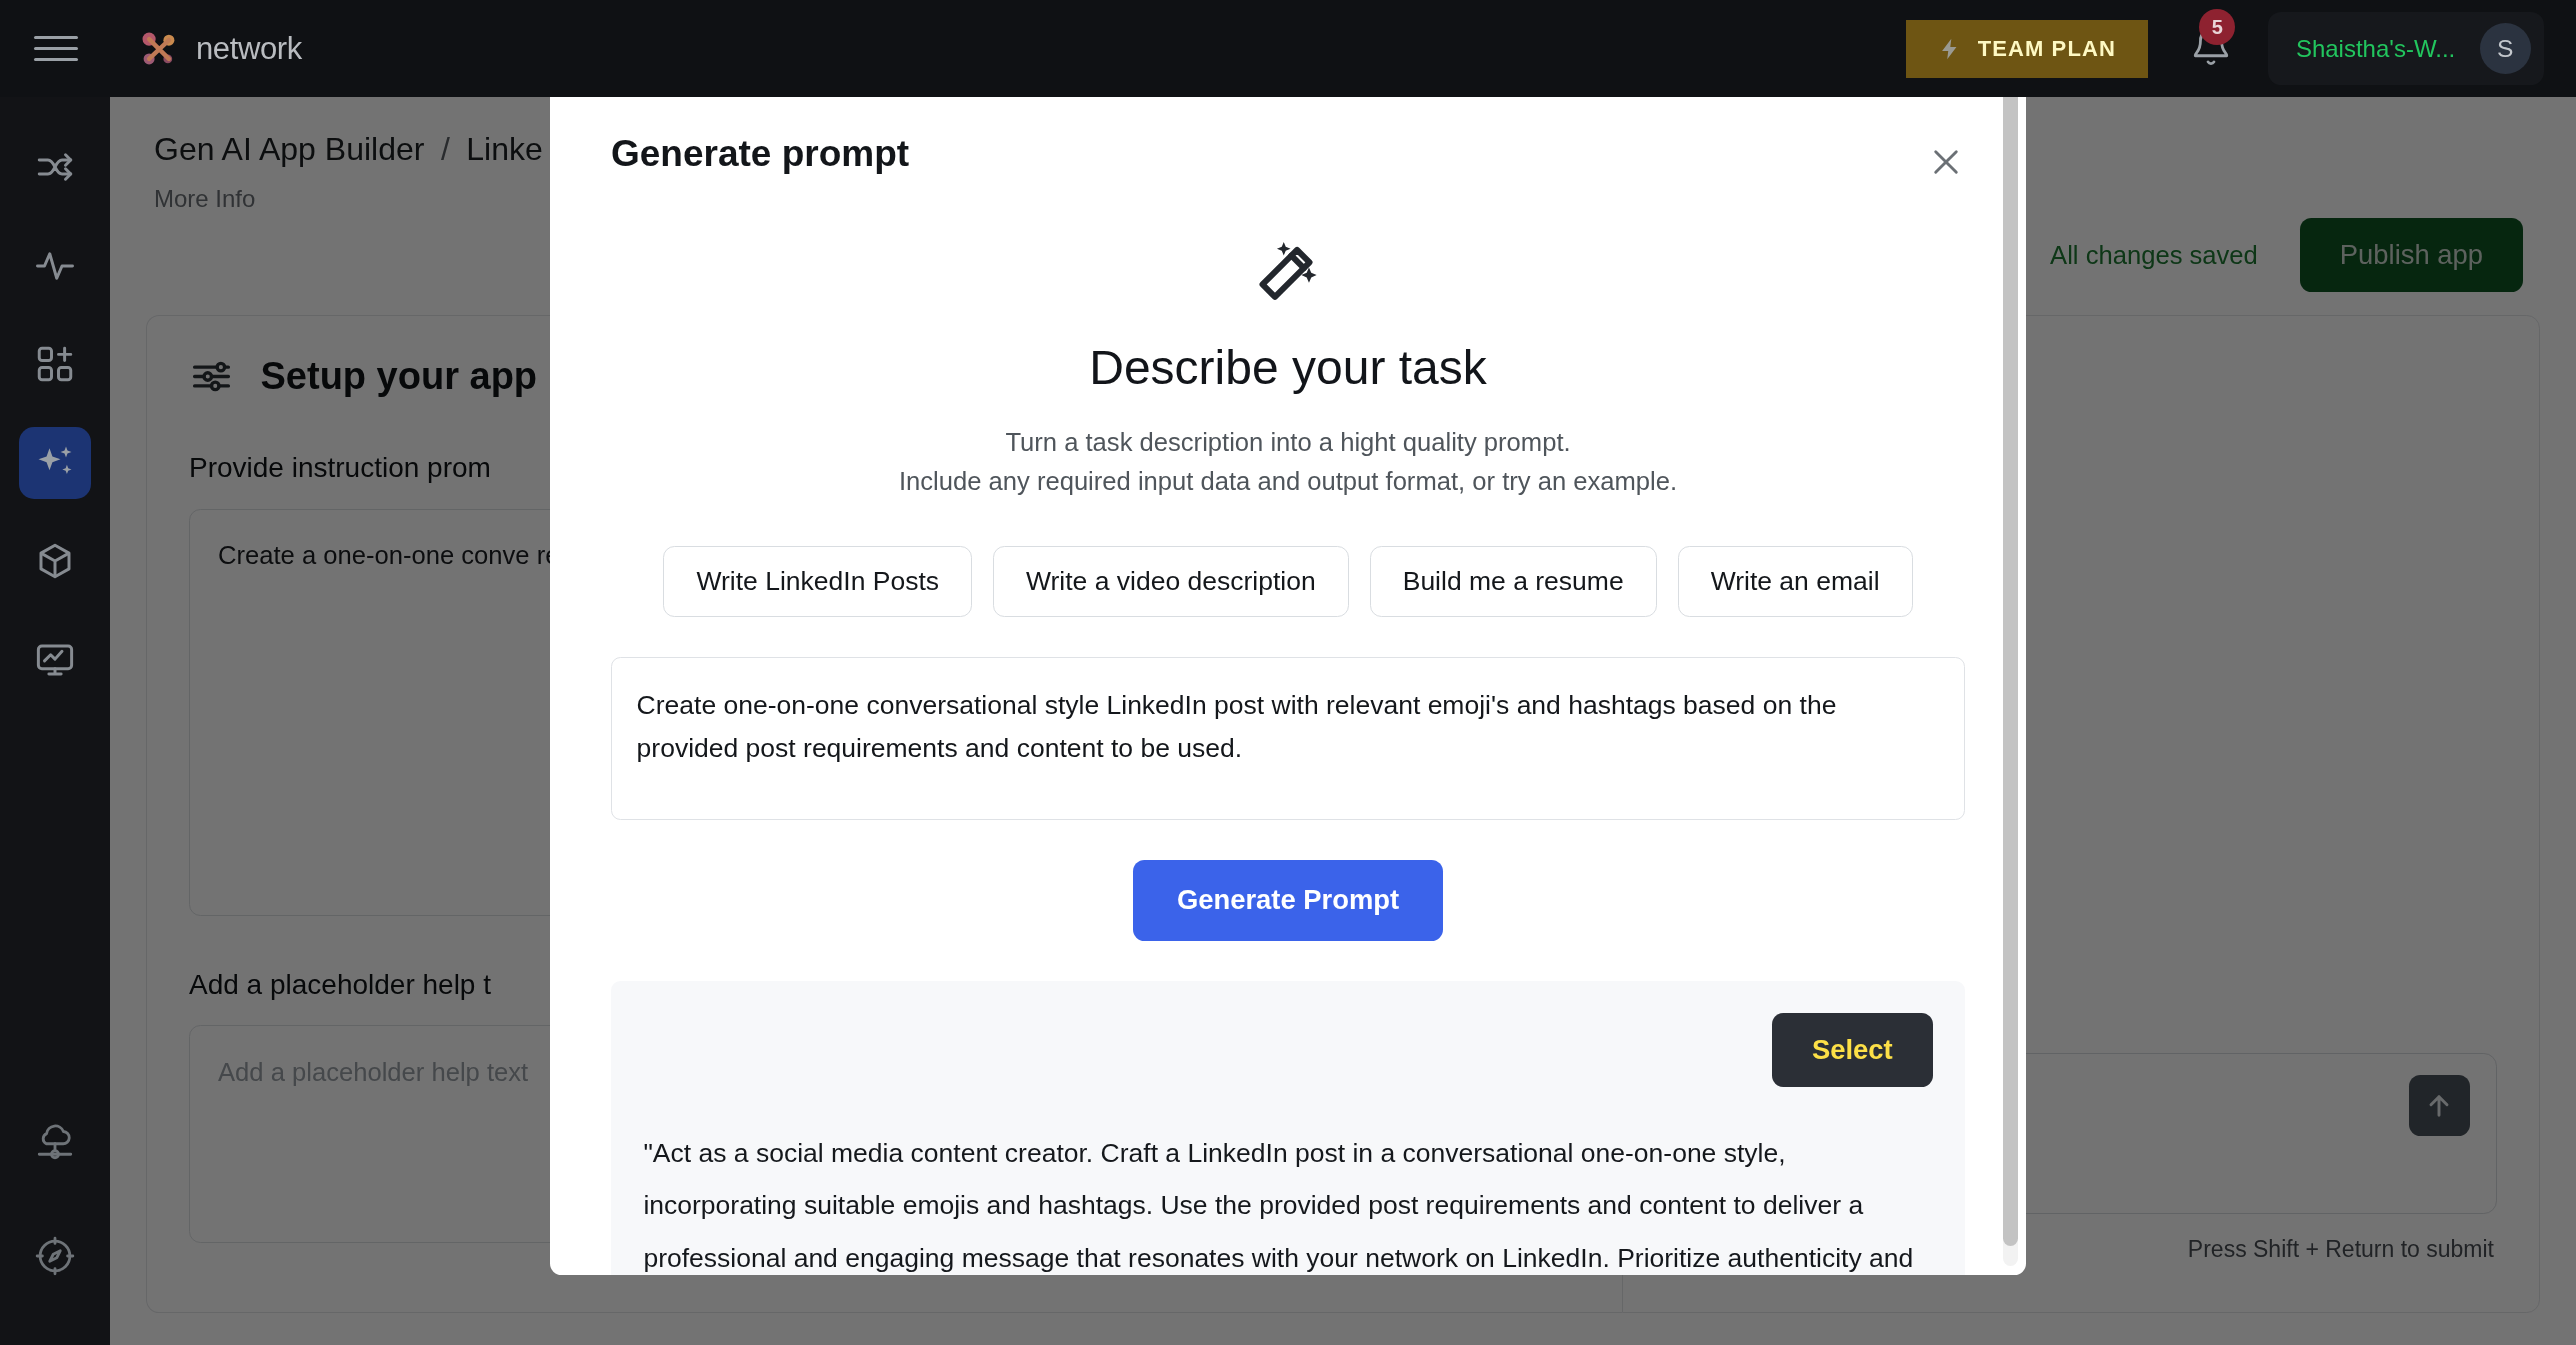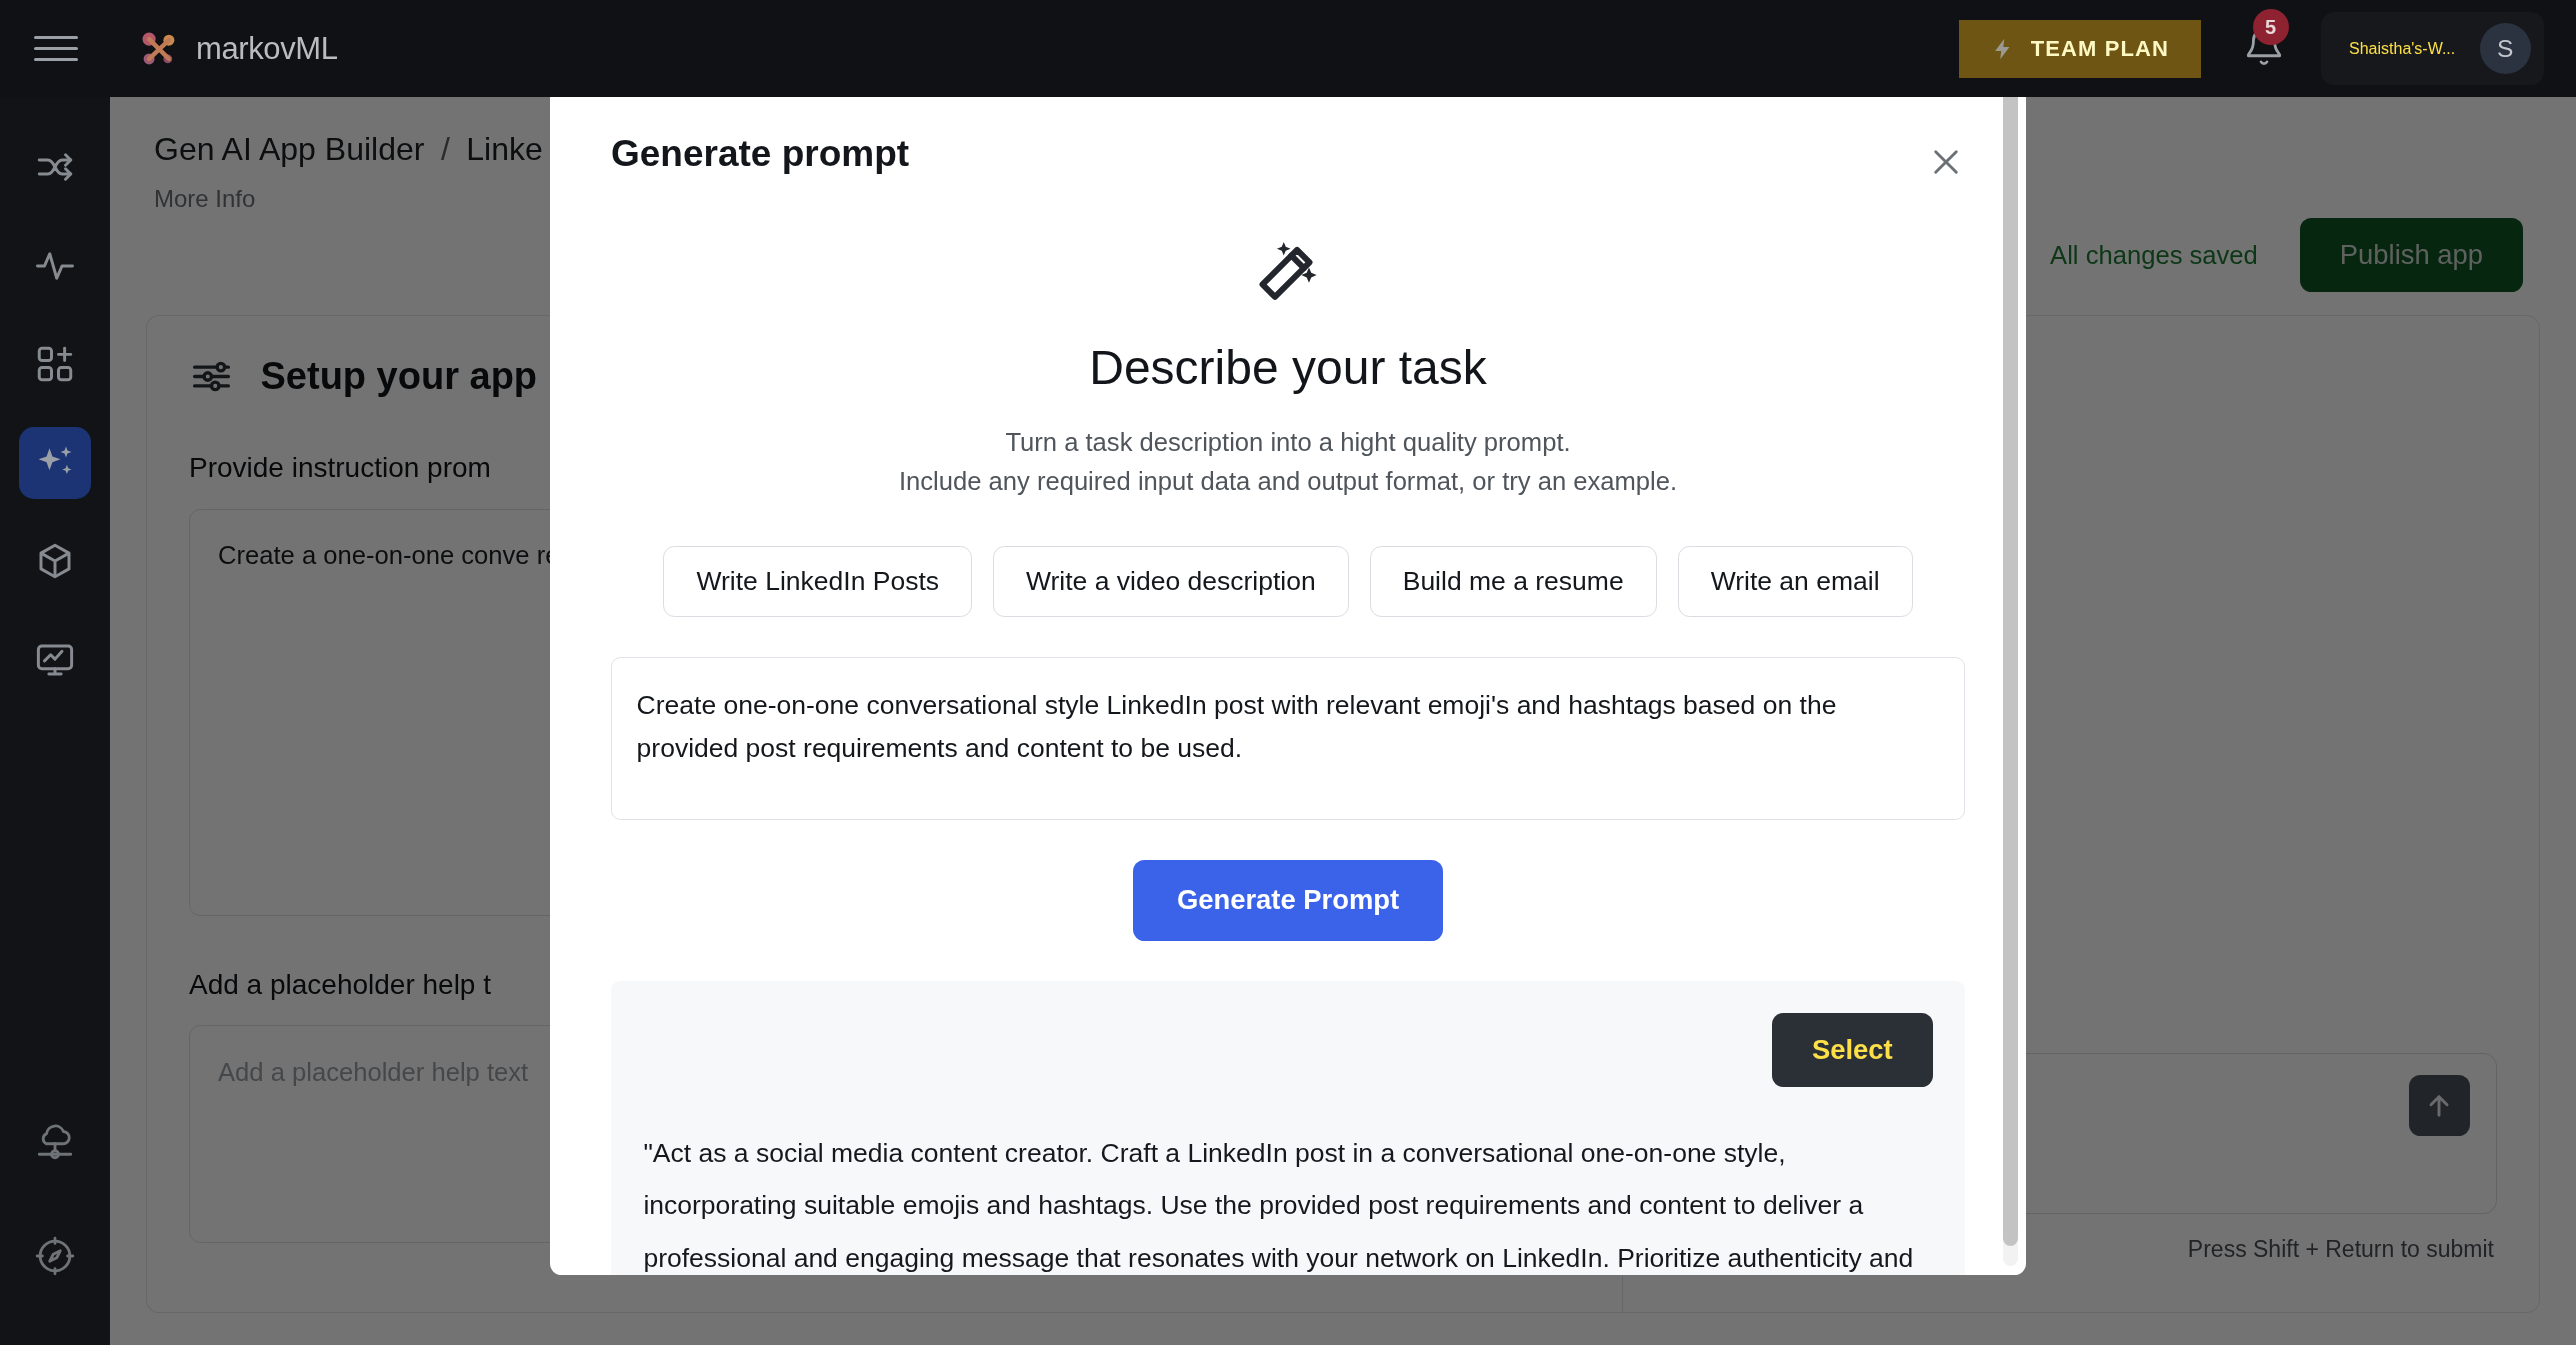--- a/index.html
+++ b/index.html
@@ -35,21 +35,21 @@
   .bell-badge {
     position: absolute; top: -17px; left: 9.5px;
     background: #8e2230; color: #e9d6d8; border-radius: 50%;
     width: 36px; height: 36px; font-size: 20px; font-weight: 600;
     display: flex; align-items: center; justify-content: center;
   }
   .workspace {
     display: flex; align-items: center; gap: 24.6px;
     background: #16181c; border-radius: 13.2px; padding: 11.4px 13.2px 11.4px 28px; cursor: pointer;
   }
-  .workspace-name { font-size: 16px; color: #fde047; }
+  .workspace-name { font-size: 24px; color: #22c55e; }
   .avatar {
     width: 51px; height: 51px; border-radius: 50%;
     background: #2b3340; color: #c3c7cc; font-size: 24.6px;
     display: flex; align-items: center; justify-content: center;
   }
 
   
   .rail {
     position: absolute; top: 97px; left: 0; width: 110px; height: 1248px;
     background: #121316; display: flex; flex-direction: column; align-items: center;
@@ -245,21 +245,21 @@
       <span></span>
     </div>
     <div class="brand">
       <svg class="brand-logo" viewBox="0 0 40 40" fill="none">
         <circle cx="11" cy="11" r="6" fill="#b4576a"></circle>
         <circle cx="29" cy="12" r="5" fill="#c98a4e"></circle>
         <circle cx="11" cy="29" r="5" fill="#9d5a74"></circle>
         <circle cx="28" cy="29" r="4" fill="#8a4a62"></circle>
         <path d="M11 11 L29 29 M29 12 L11 29" stroke="#c07a55" stroke-width="4" stroke-linecap="round"></path>
       </svg>
-      <div class="brand-name">markovML</div>
+      <div class="brand-name">network</div>
     </div>
 
     <div class="topnav-right">
       <div class="team-plan">
         <svg class="bolt-ic" viewBox="0 0 24 24" fill="none">
           <path d="M13 2L4 14h6l-1 8 9-12h-6l1-8z" fill="#9a9a92"></path>
         </svg>
         <span>TEAM PLAN</span>
       </div>
 

